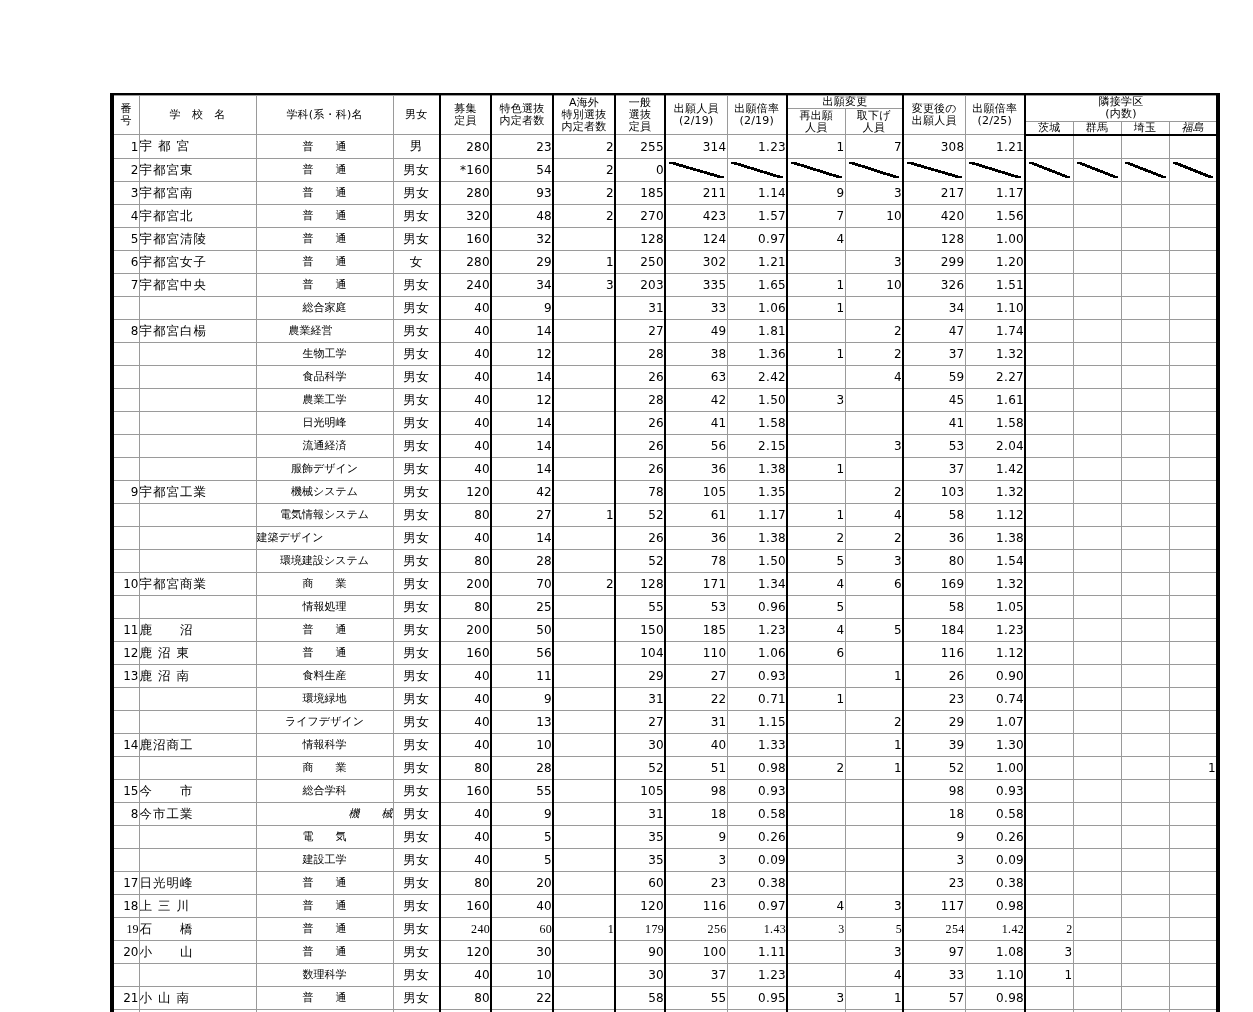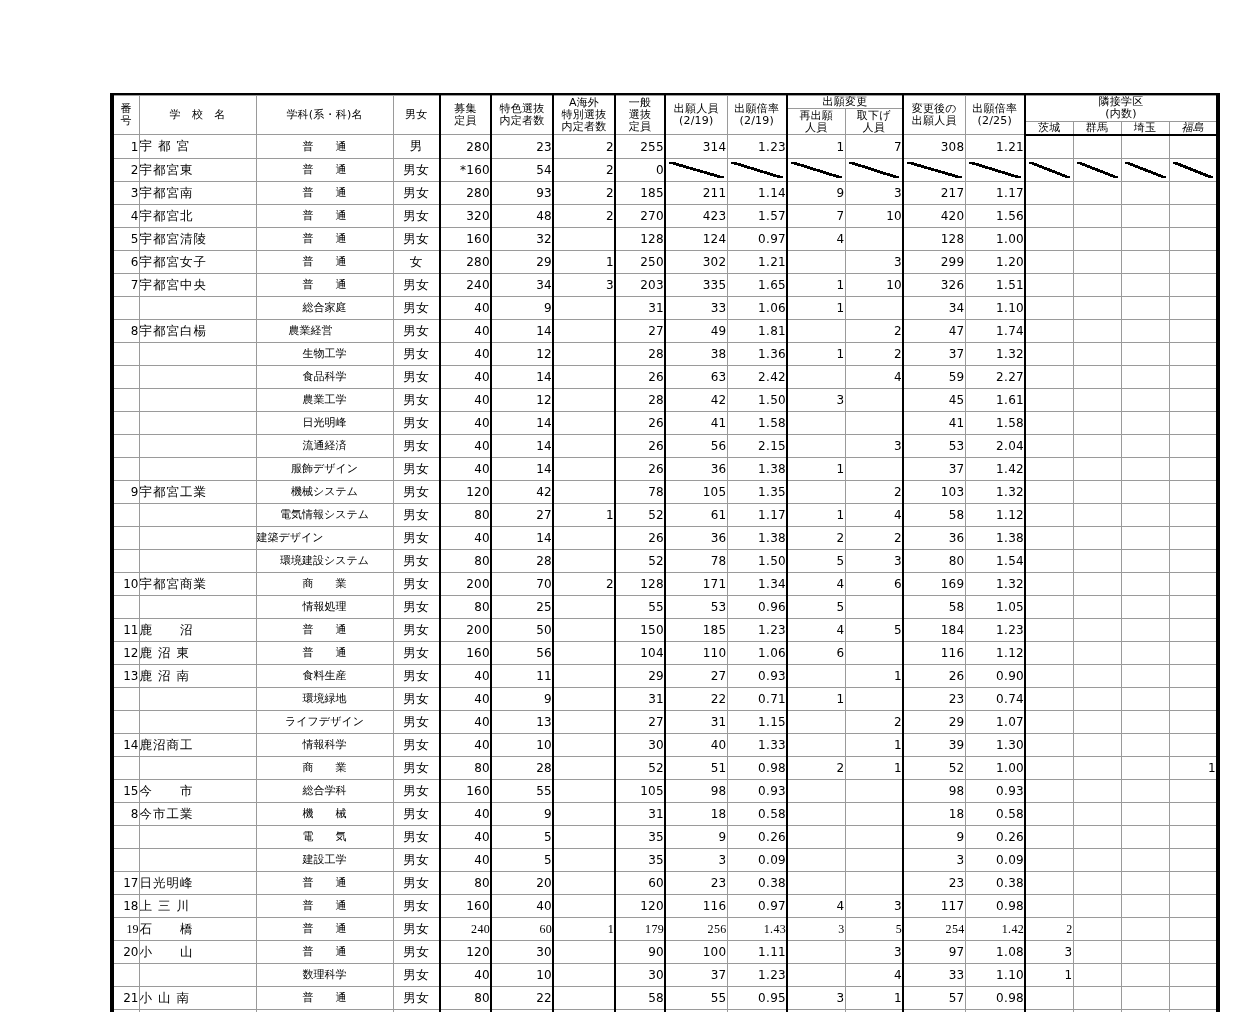--- a/index.html
+++ b/index.html
@@ -755,21 +755,21 @@
             <td class="num">98</td>
             <td class="num tr">0.93</td>
             <td class="num"></td>
             <td class="num"></td>
             <td class="num"></td>
             <td class="num tr"></td>
           </tr>
           <tr class="drow" style="border-top: 1px solid rgb(85, 85, 85);">
             <td class="idx tl">8</td>
             <td class="sch">今市工業</td>
-            <td class="dep" style="text-align: center;">機　　械</td>
+            <td class="dep" style="text-align: right; font-style: italic;">機　　械</td>
             <td class="sex tr">男女</td>
             <td class="num tr">40</td>
             <td class="num tr">9</td>
             <td class="num tr"></td>
             <td class="num tr">31</td>
             <td class="num">18</td>
             <td class="num tr">0.58</td>
             <td class="num"></td>
             <td class="num tr"></td>
             <td class="num">18</td>

